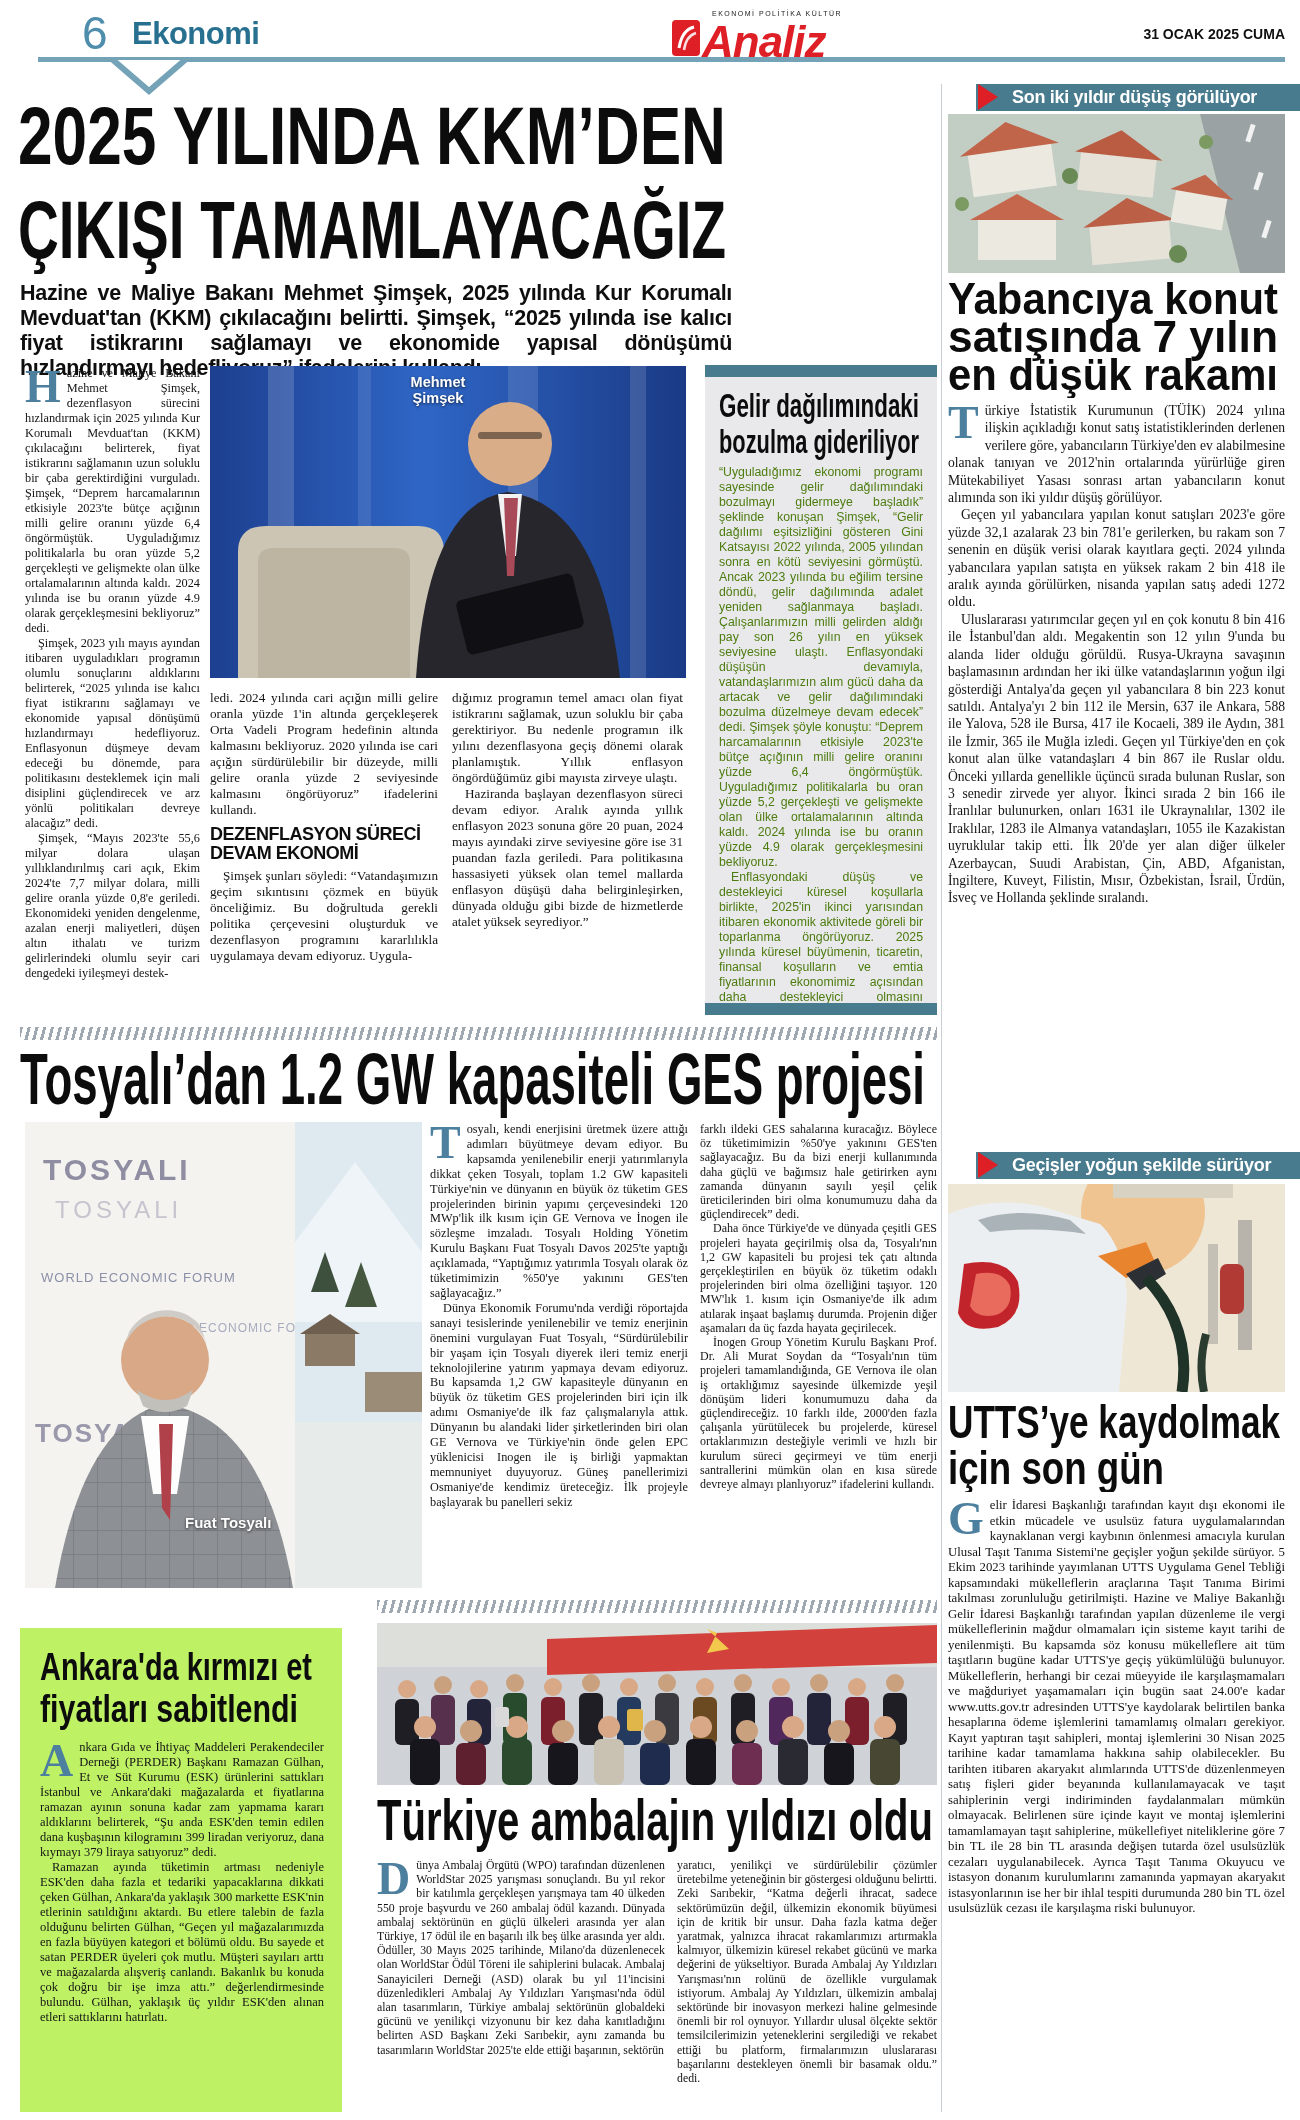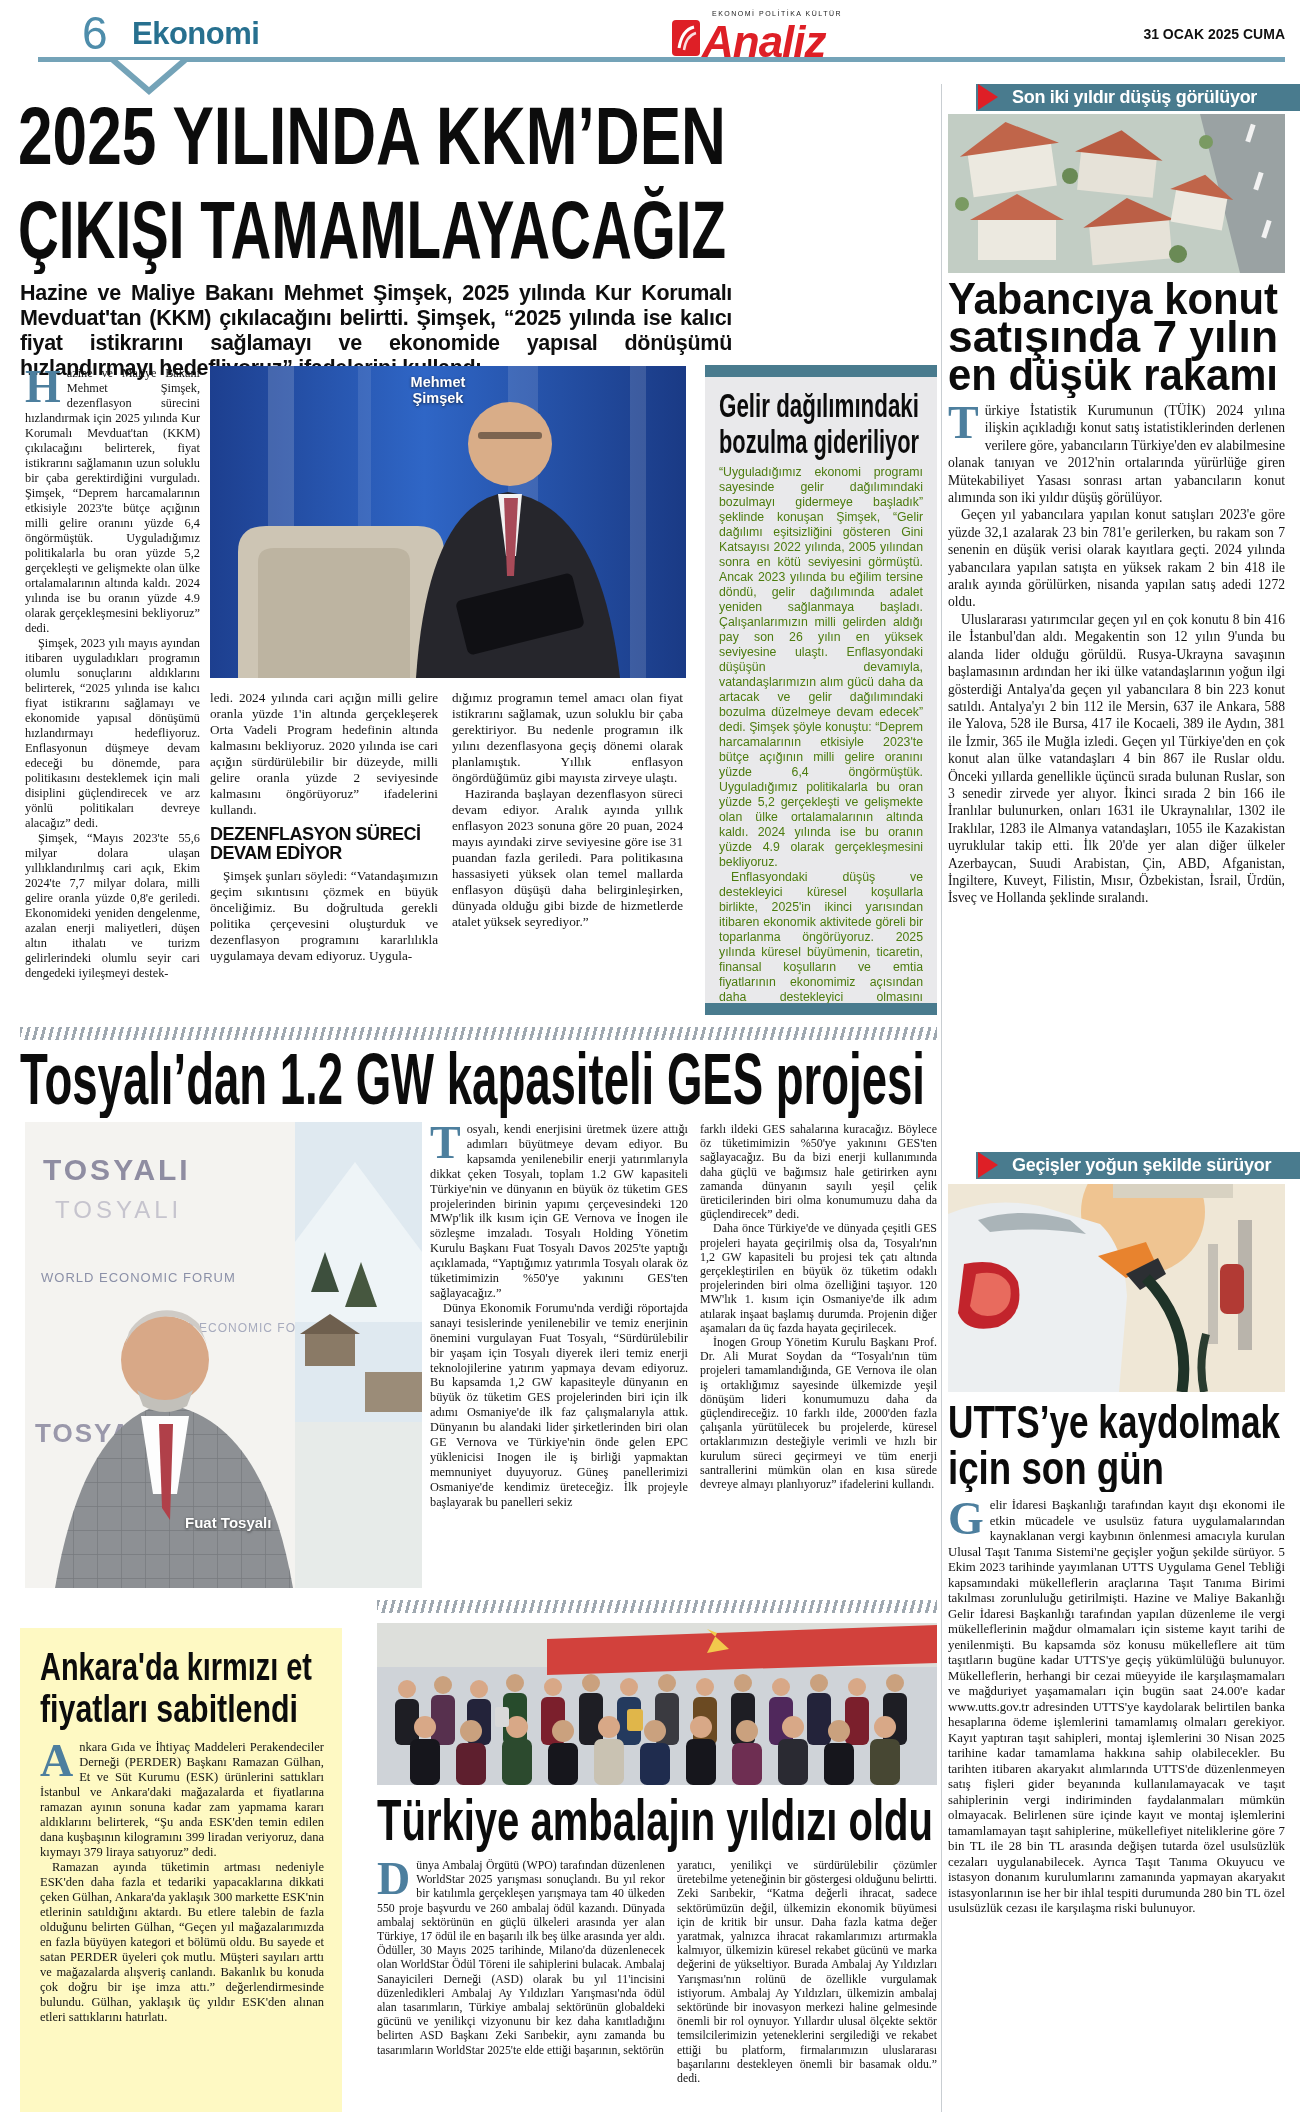--- a/index.html
+++ b/index.html
@@ -43,21 +43,21 @@
   .pack-col{font-size:11.8px;line-height:14.2px;}
 
   
   .income-box{left:705px;top:365px;width:232px;height:650px;background:#e9e9eb;}
   .income-bar{position:absolute;left:0;width:232px;height:12px;background:#497b8e;}
   .income-body{position:absolute;left:14px;top:100px;width:204px;height:538px;
                font-family:"Liberation Sans",sans-serif;font-size:12.3px;line-height:15px;color:#4d7c0f;
                text-align:justify;overflow:hidden;}
   .income-body p{margin:0;}
   .income-body p.indent{text-indent:12px;}
-  .meat-box{left:20px;top:1628px;width:322px;height:484px;background:#fef9c3;}
+  .meat-box{left:20px;top:1628px;width:322px;height:484px;background:#bef264;}
   .meat-body{position:absolute;left:20px;top:112px;width:284px;height:358px;font-size:12.5px;line-height:15px;
              text-align:justify;overflow:hidden;}
   .meat-body p{margin:0;}
   .meat-body p.indent{text-indent:12px;}
 
   
   .photo{overflow:hidden;}
   .photo svg{display:block;}
   .photo-cap{position:absolute;color:#fff;font-family:"Liberation Sans",sans-serif;font-weight:bold;
              text-shadow:0 1px 3px rgba(0,0,0,.65);}
@@ -130,21 +130,21 @@
       <polygon points="294,132 308,132 304,210 297,210" fill="#a84a58"></polygon>
       <circle cx="300" cy="78" r="42" fill="#d9ad88"></circle>
       <rect x="268" y="66" width="64" height="7" rx="3" fill="#4a3d32" opacity="0.65"></rect>
       <rect x="250" y="220" width="120" height="56" rx="6" fill="#101014" transform="rotate(-14 310 248)"></rect>
     </svg>
     <div class="photo-cap" style="left:188px;top:8px;width:80px;font-size:14.5px;line-height:16px;text-align:center;">Mehmet Şimşek</div>
   </div>
 
   <div class="abs body-col lead-col" style="left:210px;top:690px;width:228px;height:330px;font-size:13.2px;line-height:16px;">
     <p>ledi. 2024 yılında cari açığın milli gelire oranla yüzde 1'in altında gerçekleşerek Orta Vadeli Program hedefinin altında kalmasını bekliyoruz. 2020 yılında ise cari açığın sürdürülebilir bir düzeyde, milli gelire oranla yüzde 2 seviyesinde kalmasını öngörüyoruz” ifadelerini kullandı.</p>
-    <div class="crosshead">DEZENFLASYON SÜRECİ DEVAM EDİYOR</div>
+    <div class="crosshead">DEZENFLASYON SÜRECİ DEVAM EKONOMİ</div>
     <p class="indent">Şimşek şunları söyledi: “Vatandaşımızın geçim sıkıntısını çözmek en büyük önceliğimiz. Bu doğrultuda gerekli politika çerçevesini oluşturduk ve dezenflasyon programını kararlılıkla uygulamaya devam ediyoruz. Uygula-</p>
   </div>
 
   <div class="abs body-col lead-col" style="left:452px;top:690px;width:231px;height:330px;font-size:13.2px;line-height:16px;">
     <p>dığımız programın temel amacı olan fiyat istikrarını sağlamak, uzun soluklu bir çaba gerektiriyor. Bu nedenle programın ilk yılını dezenflasyona geçiş dönemi olarak planlamıştık. Yıllık enflasyon öngördüğümüz gibi mayısta zirveye ulaştı.</p>
     <p class="indent">Haziranda başlayan dezenflasyon süreci devam ediyor. Aralık ayında yıllık enflasyon 2023 sonuna göre 20 puan, 2024 mayıs ayındaki zirve seviyesine göre ise 31 puandan fazla geriledi. Para politikasına hassasiyeti yüksek olan temel mallarda enflasyon düşüşü daha belirginleşirken, dünyada olduğu gibi bizde de hizmetlerde atalet yüksek seyrediyor.”</p>
   </div>
 
   <div class="abs income-box">
     <div class="income-bar" style="top:0;"></div>

